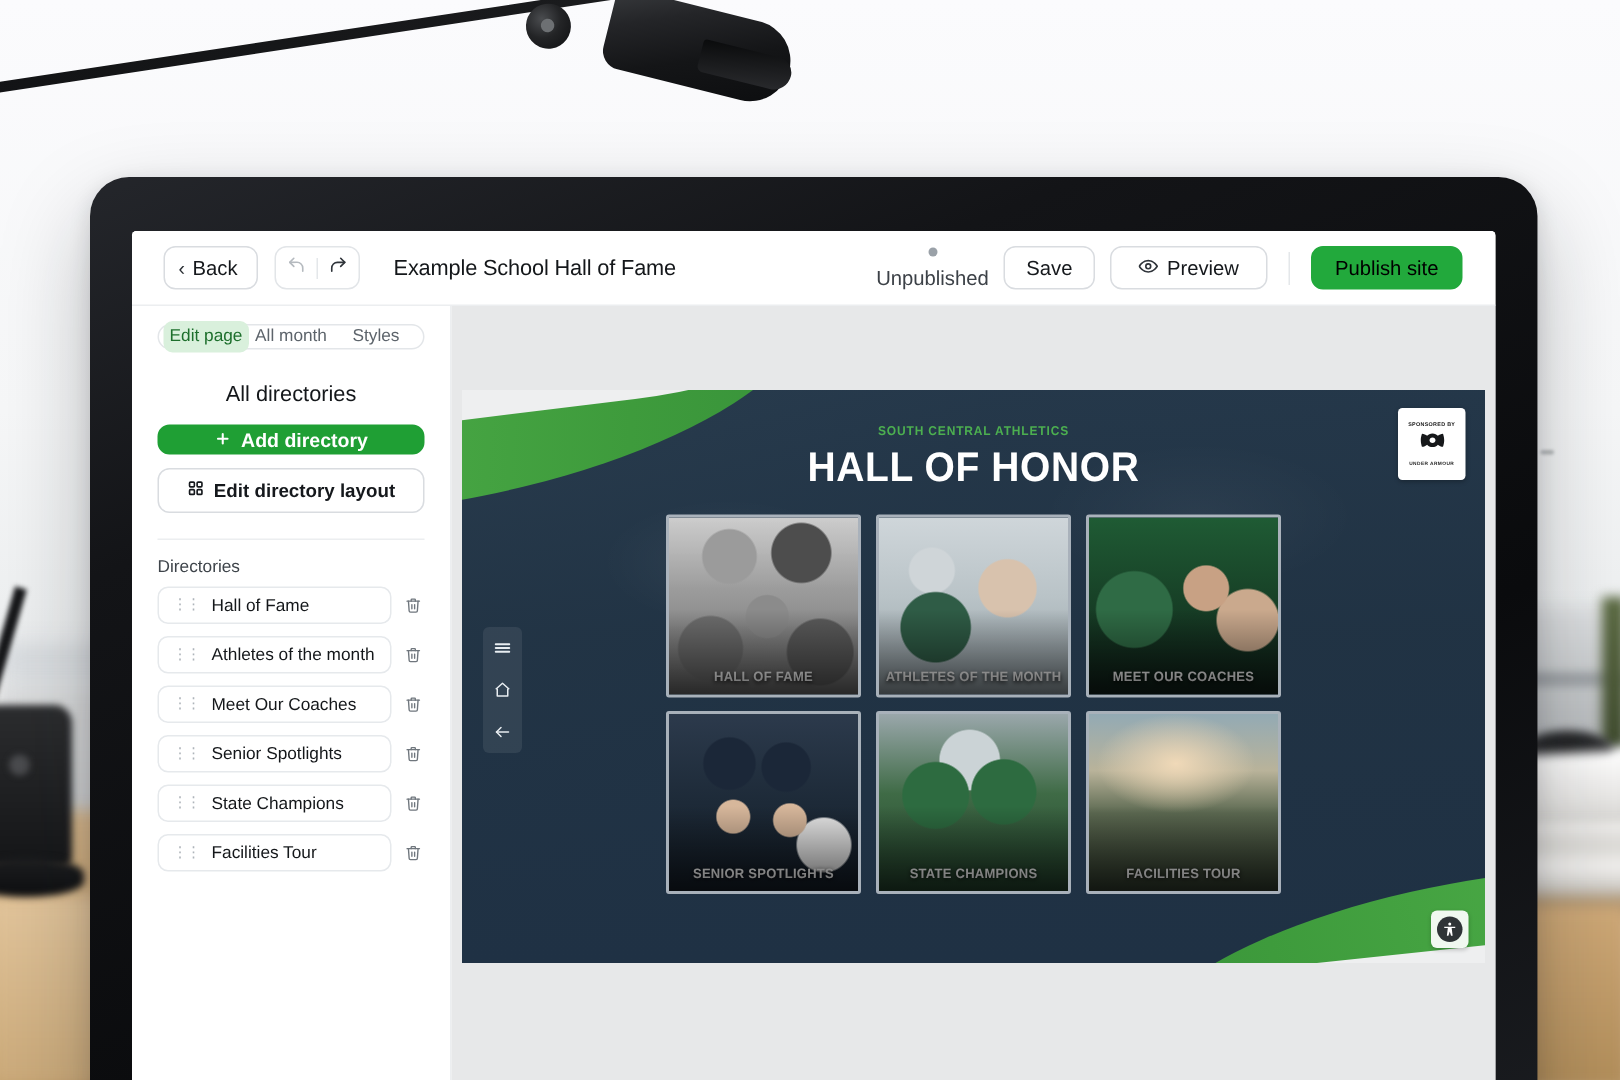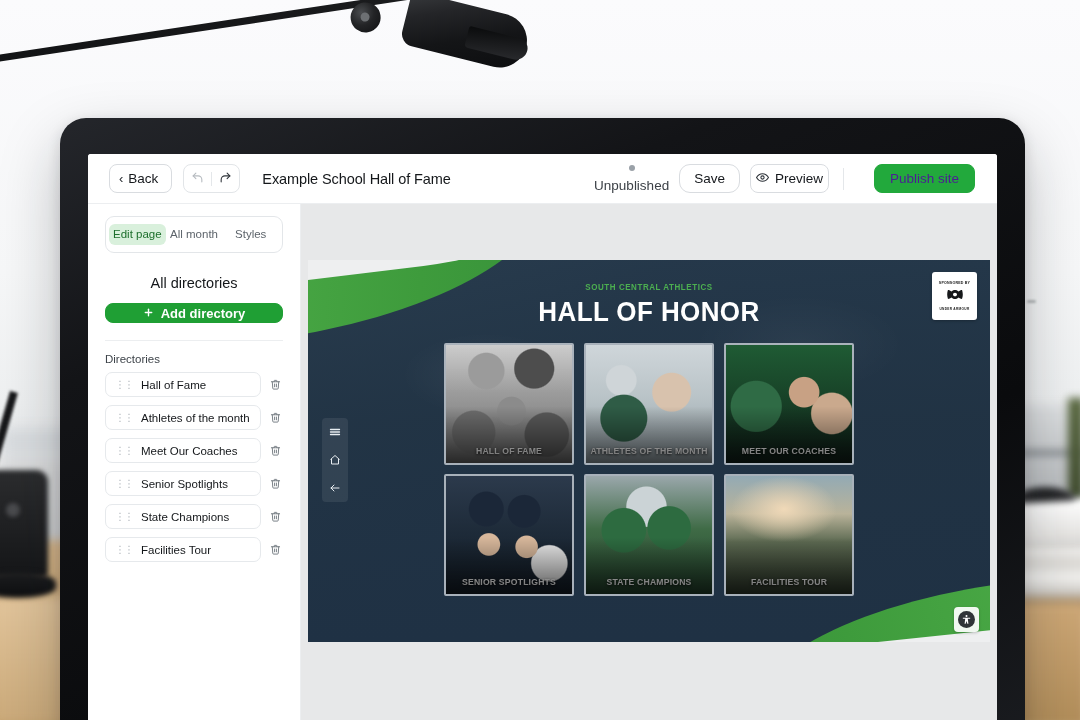--- a/index.html
+++ b/index.html
@@ -179,39 +179,39 @@
   }
   .undo-sep { width: 1px; height: 14px; background: #e4e7ea; }
 
   .doc-title {
     margin-left: 22px; font-size: 14.5px; color: #14171a; letter-spacing: -0.1px;
   }
 
   .header-right { margin-left: auto; display: flex; align-items: center; gap: 10px; }
   .pub-state { display: flex; align-items: center; gap: 7px; font-size: 13.5px; color: #3c4147; flex-direction: column; }
   .pub-dot { width: 6px; height: 6px; border-radius: 50%; background: #9aa1a8; }
-  .save-btn { height: 29px; padding: 0 14px; border-radius: 11px; }
-  .preview-btn { height: 29px; padding: 0 5px; gap: 6px; }
+  .save-btn { height: 29px; padding: 0 14px; }
+  .preview-btn { height: 29px; padding: 0 18px; gap: 6px; }
   .vsep { width: 1px; height: 22px; background: #e4e7ea; margin: 0 4px; }
   .publish-btn {
     height: 29px; padding: 0 15px; background: #22a93c; border-color: #22a93c;
-    color: #4c1d95; font-weight: 500; font-size: 13.5px; margin-left: 16px;
+    color: #000000; font-weight: 500; font-size: 13.5px;
   }
 
   
   .app-body { display: flex; height: calc(100% - 50px); }
 
   
   .sidebar {
     width: 213px; background: #fff; border-right: 1px solid #eceef0;
     padding: 12px 17px 0 17px; position: relative;
   }
   .seg {
     display: flex; align-items: center; border: 1px solid #e3e6e9;
-    border-radius: 9px; padding: 3px; height: 37px; background: #fff;
+    border-radius: 9px; padding: 3px; height: 17px; background: #fff;
   }
   .seg-item {
     flex: 1; text-align: center; font-size: 11.5px; color: #5d646b;
     line-height: 21px; border-radius: 6px; cursor: pointer;
   }
   .seg-item.active { background: #d9f0dc; color: #1d6f2c; font-weight: 500; }
 
   .sec-title {
     text-align: center; font-size: 14.5px; font-weight: 400; color: #14171a;
     margin-top: 22px;
@@ -484,20 +484,31 @@
           <button class="btn add-btn">
             <span>
               <svg width="11" height="11" viewBox="0 0 24 24" fill="none" stroke="#fff" stroke-width="3" stroke-linecap="round">
                 <line x1="12" y1="5" x2="12" y2="19"></line>
                   <line x1="5" y1="12" x2="19" y2="12"></line>
               </svg>
             </span>
             <span>Add directory</span>
           </button>
 
+          <button class="btn layout-btn">
+            <span>
+              <svg width="11" height="11" viewBox="0 0 24 24" fill="none" stroke="#15181c" stroke-width="2.4">
+                <rect x="3" y="3" width="7" height="7" rx="1.5"></rect>
+                <rect x="14" y="3" width="7" height="7" rx="1.5"></rect>
+                <rect x="3" y="14" width="7" height="7" rx="1.5"></rect>
+                <rect x="14" y="14" width="7" height="7" rx="1.5"></rect>
+              </svg>
+            </span>
+            <span>Edit directory layout</span>
+          </button>
 
           <div class="hr"></div>
 
           <div class="dir-label">Directories</div>
 
           <div class="dir-list">
             <div class="dir-row">
               <div class="dir-item">
                 <span class="grip">⋮⋮</span>
                 <span>Hall of Fame</span>

